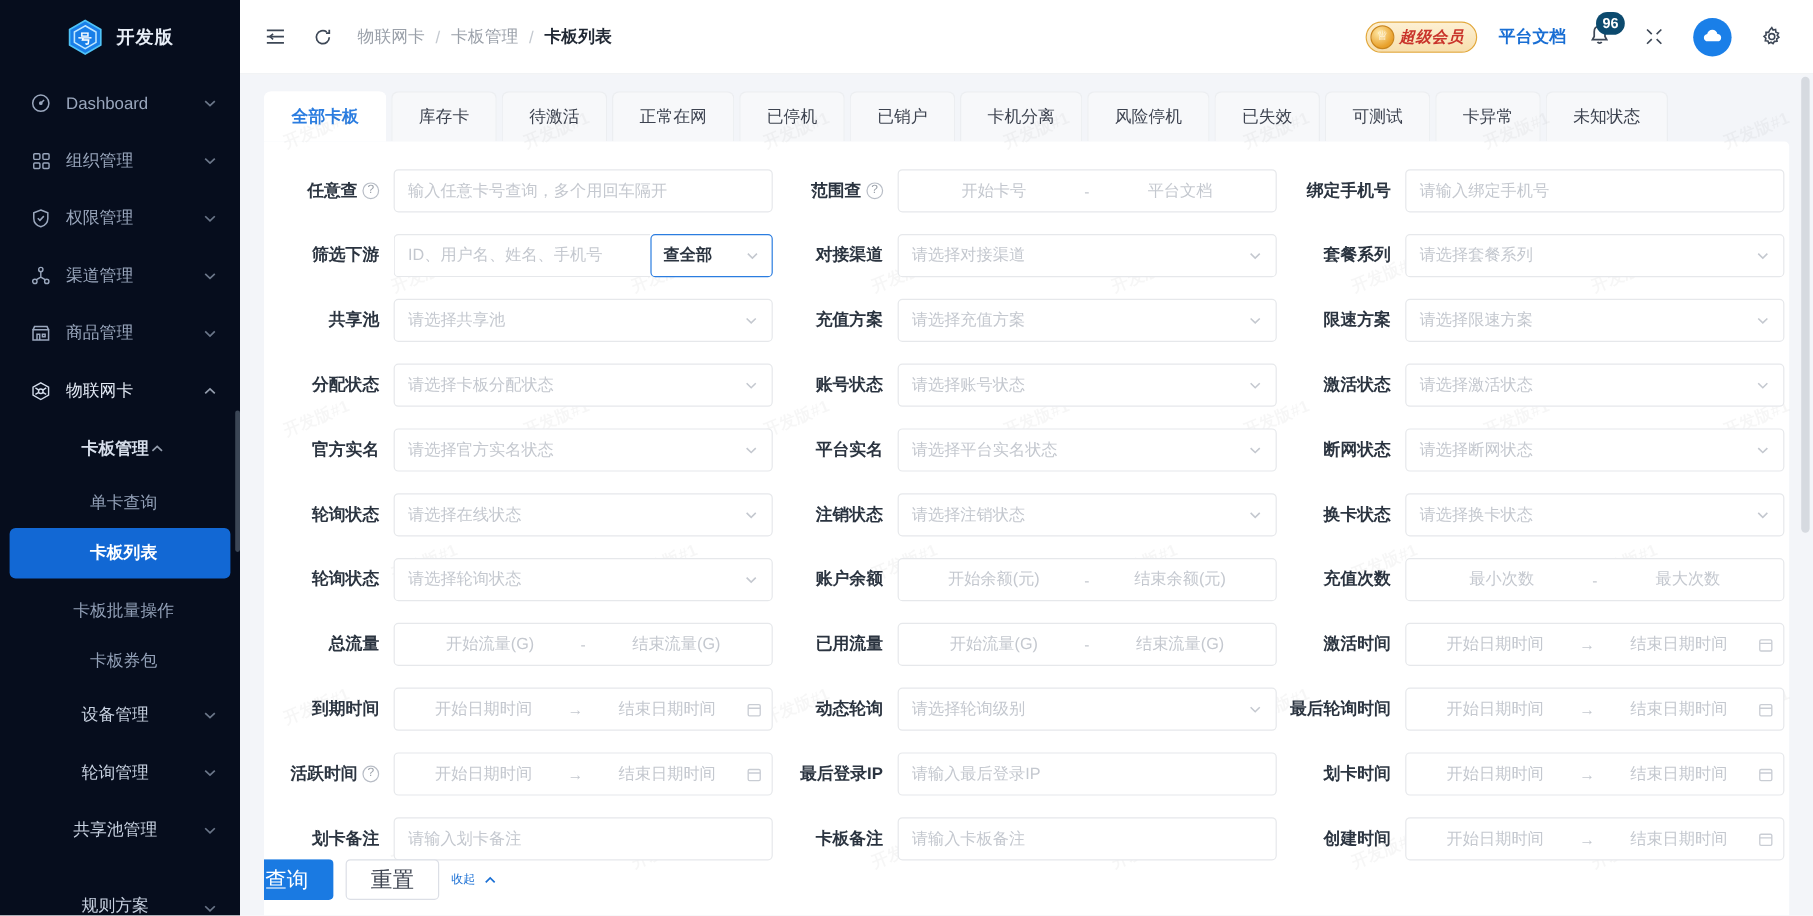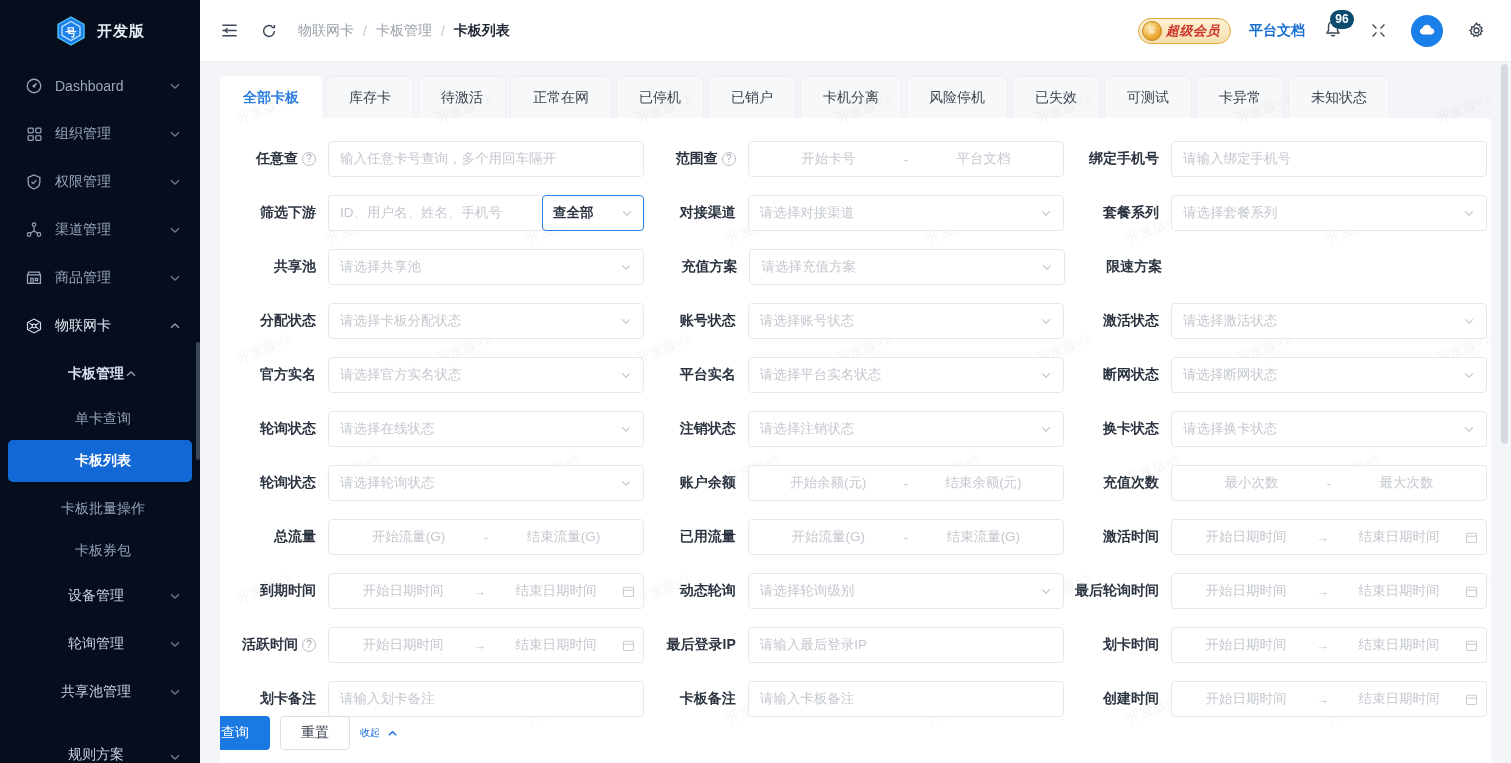--- a/index.html
+++ b/index.html
@@ -166,21 +166,21 @@
     font-size: 13.5px; color: #2b3440; font-weight: 600; cursor:pointer;
     position: relative; z-index: 2;
   }
 
   
   .panel-footer {
     position: absolute; right: 20px; bottom: 10px;
     display:flex; align-items:center; gap: 10px;
   }
   .btn {
-    height: 34px; padding: 0 20px; border-radius: 4px; font-size: 14px;
+    height: 34px; padding: 0 20px; border-radius: 4px; font-size: 18px;
     display:flex; align-items:center; justify-content:center; cursor:pointer;
     border: 1px solid transparent;
   }
   .btn-primary { background: #1a7ae2; color: #fff; }
   .btn-default { background: #fff; color: #3d4350; border-color: #dcdfe6; }
   .btn-link { color: #1a6fd4; display:flex; align-items:center; gap:6px; cursor:pointer; font-size: 10px;}
 
   
   .wm {
     position: absolute; inset: 0; pointer-events: none; z-index: 1;
@@ -617,20 +617,26 @@
                 <span class="ph">请选择充值方案</span>
                 <span class="chev-down"><svg viewBox="0 0 12 12" width="12" height="12" fill="none" stroke="#c4c8cf" stroke-width="1.3">
                     <path d="M2.2 4.4 L6 8.1 L9.8 4.4"></path>
                   </svg></span>
               </div>
             </div>
             <div class="fcell c3">
               <div class="flabel">
                 <span>限速方案</span>
               </div>
+              <div class="field sel f-w3">
+                <span class="ph">请选择限速方案</span>
+                <span class="chev-down"><svg viewBox="0 0 12 12" width="12" height="12" fill="none" stroke="#c4c8cf" stroke-width="1.3">
+                    <path d="M2.2 4.4 L6 8.1 L9.8 4.4"></path>
+                  </svg></span>
+              </div>
             </div>
           </div>
           <div class="frow">
             <div class="fcell c1">
               <div class="flabel">
                 <span>分配状态</span>
               </div>
               <div class="field sel f-w1">
                 <span class="ph">请选择卡板分配状态</span>
                 <span class="chev-down"><svg viewBox="0 0 12 12" width="12" height="12" fill="none" stroke="#c4c8cf" stroke-width="1.3">

